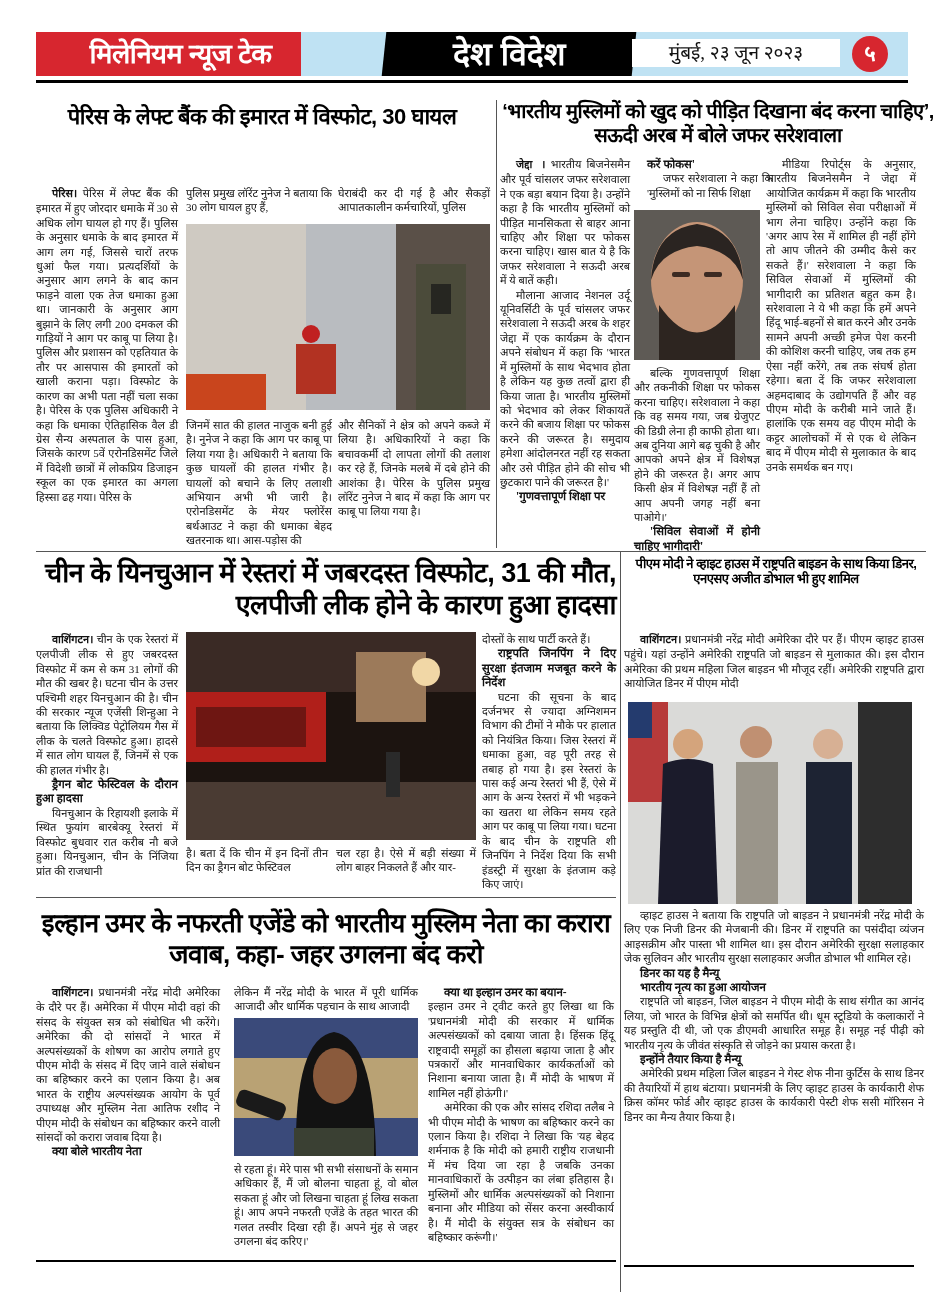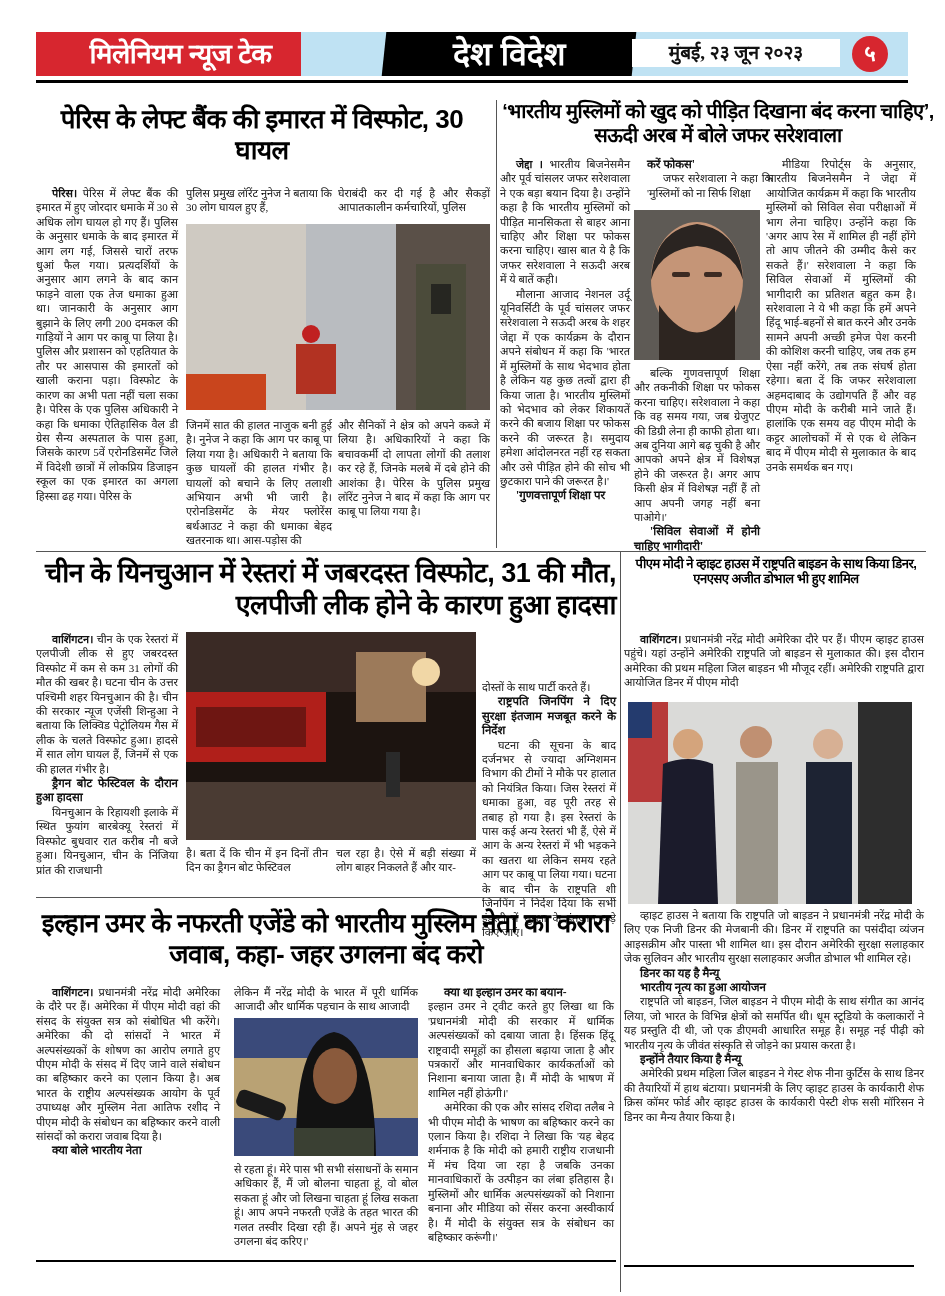--- a/index.html
+++ b/index.html
@@ -7,47 +7,47 @@
   body { font-family: "DejaVu Sans", sans-serif; color: #111; position: relative; }
 
   
   .masthead { position: absolute; left: 36px; top: 32px; width: 872px; height: 44px; background: #bfe2f3; }
   .brand { position: absolute; left: 0; top: 0; width: 265px; height: 44px; background: #d7262f; color: #fff;
            font-family: "Liberation Sans", sans-serif; font-weight: 700; font-size: 27px; line-height: 44px; text-align: center; letter-spacing: -0.5px; padding-left: 24px; }
   .section { position: absolute; left: 348px; top: 0; width: 250px; height: 44px; background: #000; color: #fff;
              transform: skewX(-6deg); font-family: "Liberation Sans", sans-serif; font-weight: 700; font-size: 32px; line-height: 44px; text-align: center; }
   .section span { display: inline-block; transform: skewX(6deg); }
   .datebox { position: absolute; left: 596px; top: 7px; width: 208px; height: 28px; background: #fff;
-             font-family: "Liberation Serif", serif; font-size: 19px; line-height: 28px; text-align: center; color: #111; font-weight: bold; }
+             font-family: "Liberation Serif", serif; font-size: 19px; line-height: 28px; text-align: center; color: #111; }
   .pageno { position: absolute; left: 816px; top: 4px; width: 36px; height: 36px; border-radius: 50%; background: #d7262f; color: #fff;
             font-family: "Liberation Serif", serif; font-weight: 700; font-size: 22px; line-height: 36px; text-align: center; }
   .rule-top { position: absolute; left: 36px; top: 80px; width: 872px; height: 3px; background: #000; }
 
   .abs { position: absolute; }
   .headline { font-family: "Liberation Sans", sans-serif; font-weight: 700; color: #000; text-align: center; line-height: 1.18; letter-spacing: -0.5px; }
   .col { font-family: "Liberation Serif", serif; font-size: 11px; line-height: 14.4px; text-align: justify; color: #111; }
   .col p { text-indent: 16px; }
-  .col .dateline { font-weight: 700; }
+  .col .dateline { font-weight: 700; font-family: Liberation Mono, monospace; }
   .col .sub { font-weight: 700; font-size: 11.5px; }
   .photo { position: absolute; overflow: hidden; }
   .hr { position: absolute; height: 2px; background: #000; }
   .vr { position: absolute; width: 1px; background: #555; }
 </style>
 </head>
 <body>
 
 <header class="masthead">
   <div class="brand">मिलेनियम न्यूज टेक</div>
   <div class="section"><span>देश विदेश</span></div>
   <div class="datebox">मुंबई, २३ जून २०२३</div>
   <div class="pageno">५</div>
 </header>
 <div class="rule-top"></div>
 
-<h1 class="abs headline" style="left:36px;top:104px;width:452px;font-size:26px;">पेरिस के लेफ्ट बैंक की इमारत में विस्फोट, 30 घायल</h1>
+<h1 class="abs headline" style="left:36px;top:104px;width:452px;font-size:22px;">पेरिस के लेफ्ट बैंक की इमारत में विस्फोट, 30 घायल</h1>
 <div class="abs col" style="left:36px;top:186px;width:142px;">
   <p><span class="dateline">पेरिस।</span> <span>पेरिस में लेफ्ट बैंक की इमारत में हुए जोरदार धमाके में 30 से अधिक लोग घायल हो गए हैं। पुलिस के अनुसार धमाके के बाद इमारत में आग लग गई, जिससे चारों तरफ धुआं फैल गया। प्रत्यदर्शियों के अनुसार आग लगने के बाद कान फाड़ने वाला एक तेज धमाका हुआ था। जानकारी के अनुसार आग बुझाने के लिए लगी 200 दमकल की गाड़ियों ने आग पर काबू पा लिया है। पुलिस और प्रशासन को एहतियात के तौर पर आसपास की इमारतों को खाली कराना पड़ा। विस्फोट के कारण का अभी पता नहीं चला सका है। पेरिस के एक पुलिस अधिकारी ने कहा कि धमाका ऐतिहासिक वैल डी ग्रेस सैन्य अस्पताल के पास हुआ, जिसके कारण 5वें एरोनडिसमेंट जिले में विदेशी छात्रों में लोकप्रिय डिजाइन स्कूल का एक इमारत का अगला हिस्सा ढह गया। पेरिस के</span></p>
 </div>
 <div class="abs col" style="left:186px;top:186px;width:146px;">पुलिस प्रमुख लॉरेंट नुनेज ने बताया कि 30 लोग घायल हुए हैं,</div>
 <div class="abs col" style="left:338px;top:186px;width:152px;">घेराबंदी कर दी गई है और सैकड़ों आपातकालीन कर्मचारियों, पुलिस</div>
 <div class="photo" style="left:186px;top:224px;width:304px;height:186px;">
   <svg width="304" height="186" viewBox="0 0 304 186">
     <rect width="304" height="186" fill="#8a8f93"></rect>
     <rect x="0" y="0" width="120" height="186" fill="#cfcac2"></rect>
     <rect x="120" y="0" width="90" height="186" fill="#b9bcc0"></rect>
@@ -107,21 +107,21 @@
     <rect x="0" y="60" width="140" height="70" fill="#b01f1a"></rect>
     <rect x="10" y="75" width="110" height="40" fill="#6e1612"></rect>
     <rect x="170" y="20" width="70" height="70" fill="#9c7a5a"></rect>
     <rect x="0" y="150" width="290" height="58" fill="#4a3b33"></rect>
     <circle cx="240" cy="40" r="14" fill="#f1d7a6"></circle>
     <rect x="200" y="120" width="14" height="45" fill="#2a2a2a"></rect>
   </svg>
 </div>
 <div class="abs col" style="left:186px;top:846px;width:142px;">है। बता दें कि चीन में इन दिनों तीन दिन का ड्रैगन बोट फेस्टिवल</div>
 <div class="abs col" style="left:336px;top:846px;width:140px;">चल रहा है। ऐसे में बड़ी संख्या में लोग बाहर निकलते हैं और यार-</div>
-<div class="abs col" style="left:482px;top:632px;width:134px;margin-top:48px;">
+<div class="abs col" style="left:482px;top:632px;width:134px;">
   <div>दोस्तों के साथ पार्टी करते हैं।</div>
   <p class="sub">राष्ट्रपति जिनपिंग ने दिए सुरक्षा इंतजाम मजबूत करने के निर्देश</p>
   <p>घटना की सूचना के बाद दर्जनभर से ज्यादा अग्निशमन विभाग की टीमों ने मौके पर हालात को नियंत्रित किया। जिस रेस्तरां में धमाका हुआ, वह पूरी तरह से तबाह हो गया है। इस रेस्तरां के पास कई अन्य रेस्तरां भी हैं, ऐसे में आग के अन्य रेस्तरां में भी भड़कने का खतरा था लेकिन समय रहते आग पर काबू पा लिया गया। घटना के बाद चीन के राष्ट्रपति शी जिनपिंग ने निर्देश दिया कि सभी इंडस्ट्री में सुरक्षा के इंतजाम कड़े किए जाएं।</p>
 </div>
 
 <div class="vr" style="left:620px;top:552px;height:740px;"></div>
 
 <h2 class="abs headline" style="left:624px;top:556px;width:304px;font-size:13px;">पीएम मोदी ने व्हाइट हाउस में राष्ट्रपति बाइडन के साथ किया डिनर, एनएसए अजीत डोभाल भी हुए शामिल</h2>
 <div class="abs col" style="left:624px;top:632px;width:300px;">
   <p><span class="dateline">वाशिंगटन।</span> <span>प्रधानमंत्री नरेंद्र मोदी अमेरिका दौरे पर हैं। पीएम व्हाइट हाउस पहुंचे। यहां उन्होंने अमेरिकी राष्ट्रपति जो बाइडन से मुलाकात की। इस दौरान अमेरिका की प्रथम महिला जिल बाइडन भी मौजूद रहीं। अमेरिकी राष्ट्रपति द्वारा आयोजित डिनर में पीएम मोदी</span></p>

